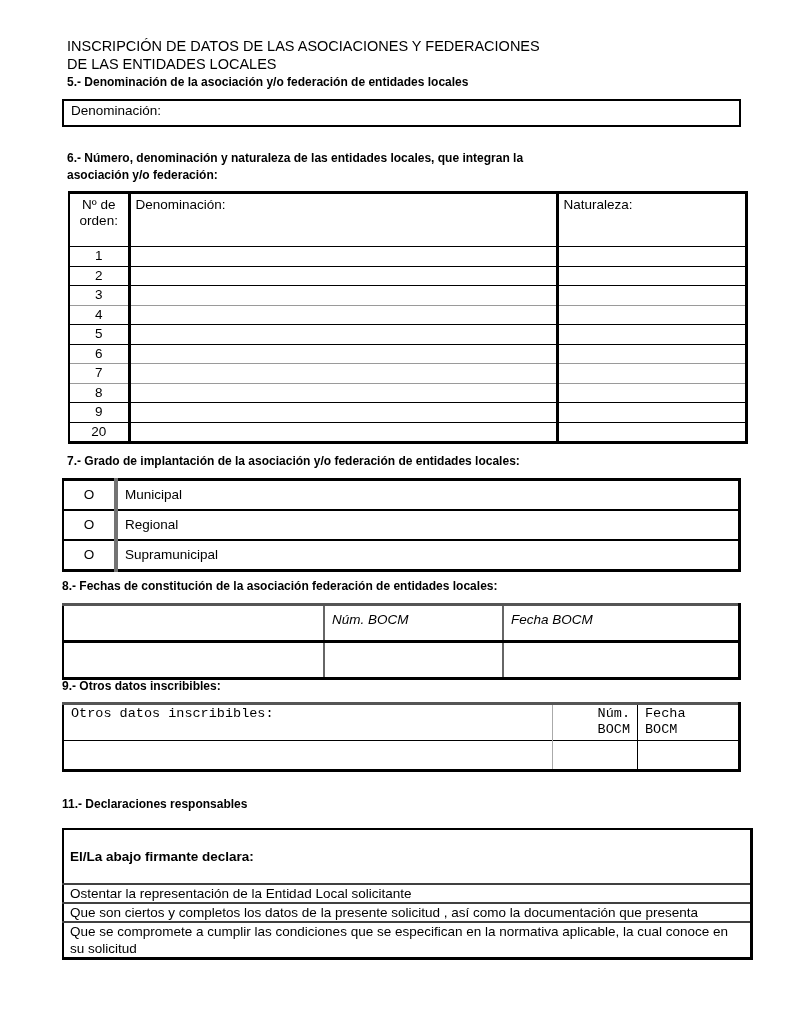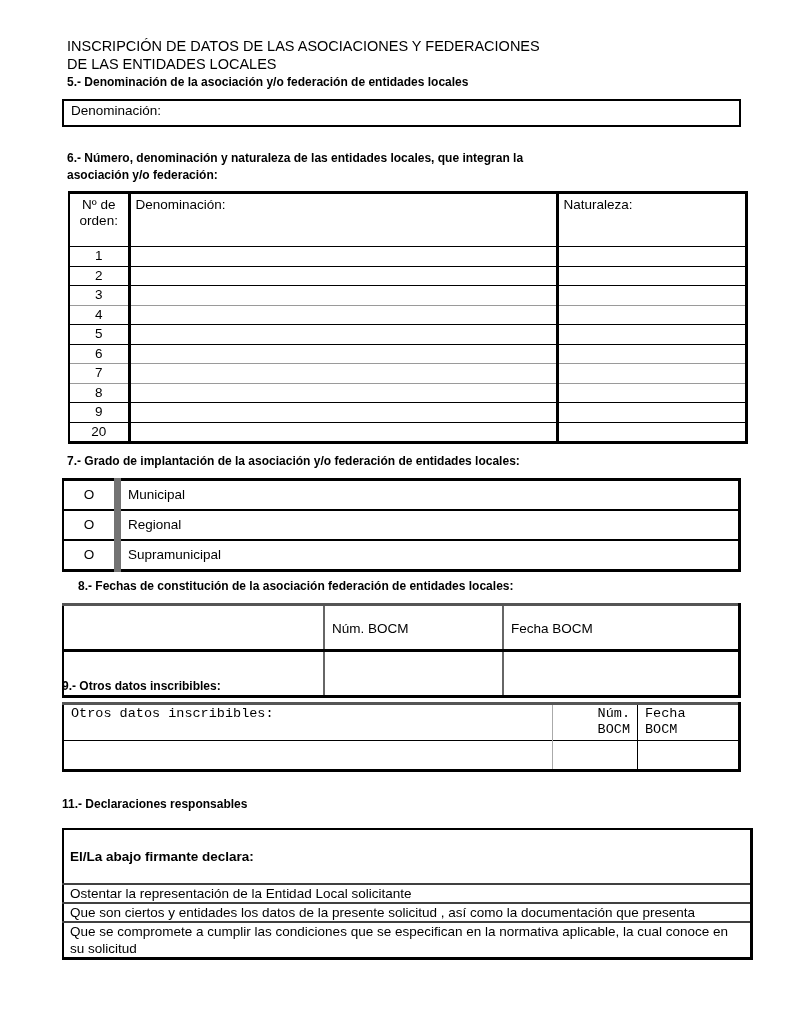--- a/index.html
+++ b/index.html
@@ -22,25 +22,25 @@
   #t6 tr.hdr td { height: 49px; border-top: none; padding-top: 3px; }
   #t6 tr.hdr td.c2, #t6 tr.hdr td.c3 { padding-left: 5px; }
   #t6 tr.row td { line-height: 18px; }
   #t6 tr.gray td { border-top-color: #9a9a9a; }
 
   
   #t7 { left: 62px; top: 478px; width: 679px; border: 3px solid #000; border-left-width: 2px; }
   #t7 td { height: 28px; border-top: 2px solid #000; line-height: 28px; }
   #t7 tr:first-child td { border-top: none; }
   #t7 td.radio { width: 50px; text-align: center; }
-  #t7 td.label { border-left: 7px solid #737373; padding-left: 7px; }
+  #t7 td.label { border-left: 4px solid #737373; padding-left: 7px; }
 
   
   #t8 { left: 62px; top: 603px; width: 679px; border: 3px solid #000; border-left-width: 2px; border-top-color: #555; }
-  #t8 td { height: 28px; border-left: 2px solid #666; border-top: 3px solid #000; padding: 15px 7px 0; }
+  #t8 td { height: 28px; border-left: 2px solid #666; border-top: 3px solid #000; padding: 6px 7px 0; font-style: italic; }
   #t8 tr:first-child td { border-top: none; }
   #t8 td:first-child { border-left: none; width: 245px; }
   #t8 td.c2 { width: 163px; }
 
   
   #t9 { left: 62px; top: 702px; width: 679px; border: 3px solid #000; border-left-width: 2px; border-top-color: #555; font-family: Liberation Mono, monospace; }
   #t9 td { border-left: 1px solid #000; padding: 1px 7px 0; line-height: 16px; }
   #t9 tr.hdr td { height: 34px; }
   #t9 tr.body td { height: 27px; border-top: 1px solid #000; }
   #t9 td:first-child { border-left: none; width: 474px; }
@@ -152,21 +152,21 @@
         <td class="radio">O</td>
         <td class="label">Regional</td>
       </tr>
   <tr>
         <td class="radio">O</td>
         <td class="label">Supramunicipal</td>
       </tr>
 </tbody>
   </table>
 
-<div class="abs sec" style="left:78px; top:578px;text-align:center;">8.- Fechas de constitución de la asociación federación de entidades locales:</div>
+<div class="abs sec" style="left:62px; top:578px;text-align:center;">8.- Fechas de constitución de la asociación federación de entidades locales:</div>
 <table id="t8">
   <tbody>
       <tr>
     <td></td>
     <td class="c2">Núm. BOCM</td>
     <td>Fecha BOCM</td>
   </tr>
   <tr>
     <td></td>
     <td class="c2"></td>
@@ -200,19 +200,19 @@
 <div class="abs sec" style="left:62px; top:796px;">11.- Declaraciones responsables</div>
 <table id="t11">
   <tbody>
       <tr class="hdr">
         <td>El/La abajo firmante declara:</td>
       </tr>
   <tr class="r1">
         <td>Ostentar la representación de la Entidad Local solicitante</td>
       </tr>
   <tr>
-        <td>Que son ciertos y entidades los datos de la presente solicitud , así como la documentación que presenta</td>
+        <td>Que son ciertos y completos los datos de la presente solicitud , así como la documentación que presenta</td>
       </tr>
   <tr>
         <td>Que se compromete a cumplir las condiciones que se especifican en la normativa aplicable, la cual conoce en su solicitud</td>
       </tr>
 </tbody>
   </table>
 
 </body></html>

